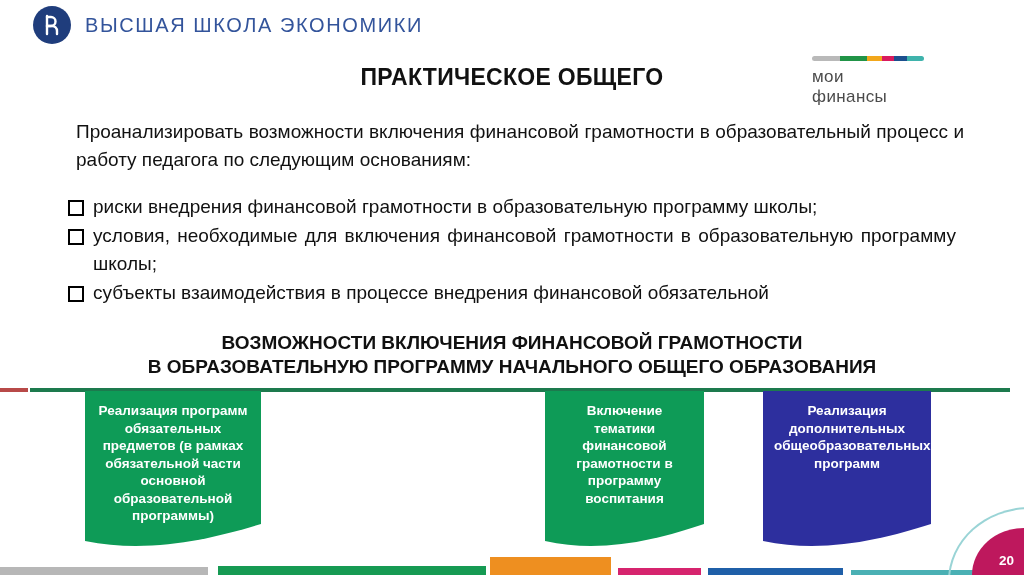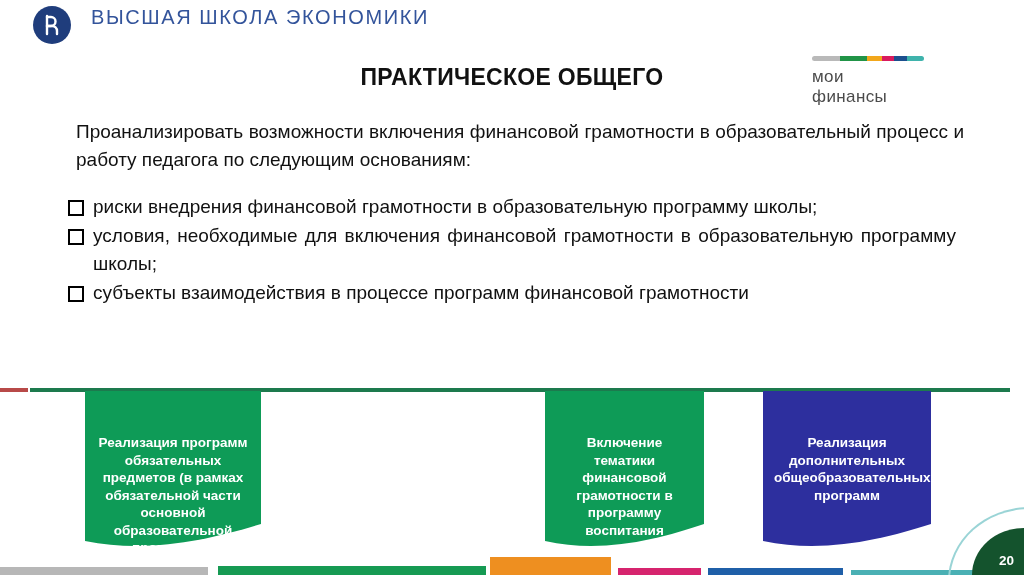--- a/index.html
+++ b/index.html
@@ -1,47 +1,47 @@
 <!DOCTYPE html>
 <html><head>
 <meta charset="utf-8">
 <style>
   html,body{margin:0;padding:0;background:#888;}
   .slide{
     position:relative;width:1024px;height:575px;background:#ffffff;
     font-family:"Liberation Sans", sans-serif;overflow:hidden;margin:0 auto;
   }
   
-  .hse-logo{position:absolute;left:33px;top:6px;display:flex;align-items:flex-start;gap:20px;}
+  .hse-logo{position:absolute;left:33px;top:6px;display:flex;align-items:center;gap:14px;}
   .hse-circle{width:38px;height:38px;border-radius:50%;background:#1f3d7c;display:flex;align-items:center;justify-content:center;}
   .hse-text{font-size:20px;letter-spacing:1.6px;color:#33549b;font-weight:500;}
   .mf-logo{position:absolute;left:812px;top:12px;width:112px;margin-top:44px;}
   .mf-bar{display:flex;height:5px;border-radius:3px;overflow:hidden;}
   .mf-bar span{display:block;height:100%;}
   .mf-text{margin-top:6px;font-size:17px;font-weight:500;color:#4b4b4b;letter-spacing:0.4px;}
   
   .title{position:absolute;left:0;top:64px;width:100%;text-align:center;font-size:23px;font-weight:bold;color:#111;letter-spacing:0.3px;margin:0;}
   .intro{position:absolute;left:68px;top:110px;width:888px;font-size:19px;line-height:28px;color:#111;text-align:justify;margin:8px;}
   .bullets{position:absolute;left:68px;top:193px;width:888px;}
   .bullet-row{display:flex;align-items:flex-start;}
   .bullet-sq{flex:0 0 auto;width:12px;height:12px;border:2.5px solid #000;background:#fff;margin:7px 9px 0 0;}
   .bullet-text{flex:1 1 auto;font-size:19px;line-height:28.5px;color:#111;text-align:justify;}
   .subtitle{position:absolute;left:0;top:331px;width:100%;text-align:center;font-size:19px;font-weight:bold;color:#111;line-height:24px;}
   
   .divider-red{position:absolute;left:0;top:388px;width:28px;height:4px;background:#b84a48;}
   .divider-green{position:absolute;left:30px;top:388px;width:980px;height:4px;background:#1d7a4e;}
   
   .banner{position:absolute;top:391px;height:165px;}
   .banner svg{position:absolute;left:0;top:0;width:100%;height:100%;}
-  .banner-text{position:absolute;left:11px;right:11px;top:11px;text-align:center;color:#fff;font-weight:bold;font-size:13.5px;line-height:17.5px;margin-top:32px;}
+  .banner-text{position:absolute;left:11px;right:11px;top:11px;text-align:center;color:#fff;font-weight:bold;font-size:13.5px;line-height:17.5px;}
   
   .strip{position:absolute;}
   
   .corner-ring{position:absolute;right:-6px;bottom:-6px;width:80px;height:72px;border-top-left-radius:100%;border-top:2px solid #9ad4d6;border-left:2px solid #9ad4d6;}
-  .corner{position:absolute;right:0;bottom:0;width:52px;height:47px;border-top-left-radius:100%;background:#14532d;}
+  .corner{position:absolute;right:0;bottom:0;width:52px;height:47px;border-top-left-radius:100%;background:#be185d;}
   .page-num{position:absolute;right:10px;bottom:7px;color:#fff;font-weight:bold;font-size:13.5px;}
 </style>
 </head>
 <body>
 
 <div class="slide">
 
   <div class="hse-logo">
     <span class="hse-circle">
       <svg width="24" height="24" viewBox="0 0 24 24" fill="none" stroke="#ffffff" stroke-width="2.4" stroke-linecap="round">
@@ -73,24 +73,28 @@
     <div class="bullet-row">
       <span class="bullet-sq"></span>
       <div class="bullet-text">риски внедрения финансовой грамотности в образовательную программу школы;</div>
     </div>
     <div class="bullet-row">
       <span class="bullet-sq"></span>
       <div class="bullet-text">условия, необходимые для включения финансовой грамотности в образовательную программу школы;</div>
     </div>
     <div class="bullet-row">
       <span class="bullet-sq"></span>
-      <div class="bullet-text">субъекты взаимодействия в процессе программ финансовой грамотности</div>
+      <div class="bullet-text">субъекты взаимодействия в процессе внедрения финансовой обязательной</div>
     </div>
   </div>
 
+  <div class="subtitle">
+    <div>ВОЗМОЖНОСТИ ВКЛЮЧЕНИЯ ФИНАНСОВОЙ ГРАМОТНОСТИ</div>
+    <div>В ОБРАЗОВАТЕЛЬНУЮ ПРОГРАММУ НАЧАЛЬНОГО ОБЩЕГО ОБРАЗОВАНИЯ</div>
+  </div>
 
   <div class="divider-red"></div>
   <div class="divider-green"></div>
 
   <div class="banner" style="left:85px;width:176px;">
     <svg viewBox="0 0 180 165" preserveAspectRatio="none">
       <path d="M0 0 H180 V133 C130 148 65 163 0 150 Z" style="fill: rgb(14, 155, 87);"></path>
     </svg>
     <div class="banner-text">Реализация программ обязательных предметов (в рамках обязательной части основной образовательной программы)</div>
   </div>

